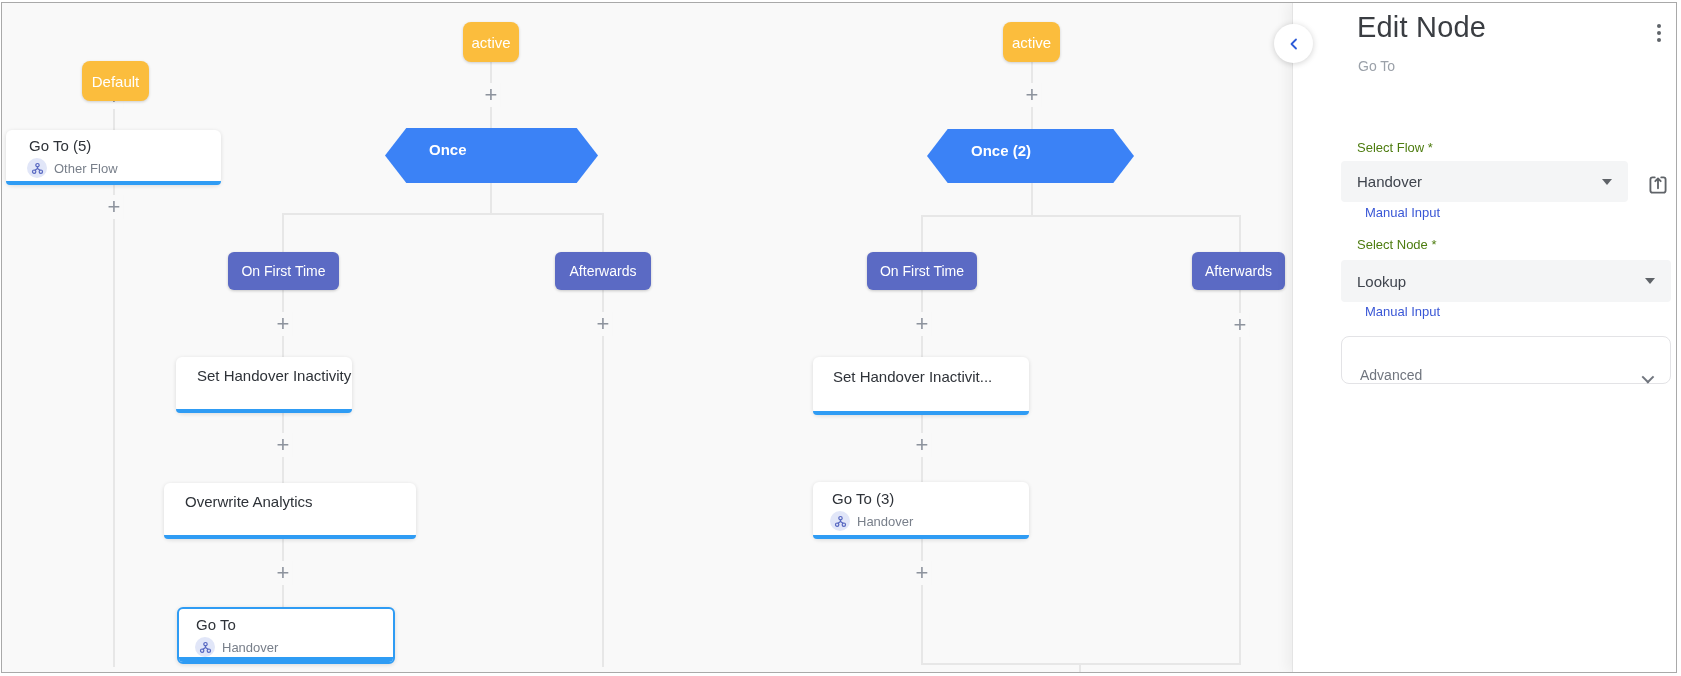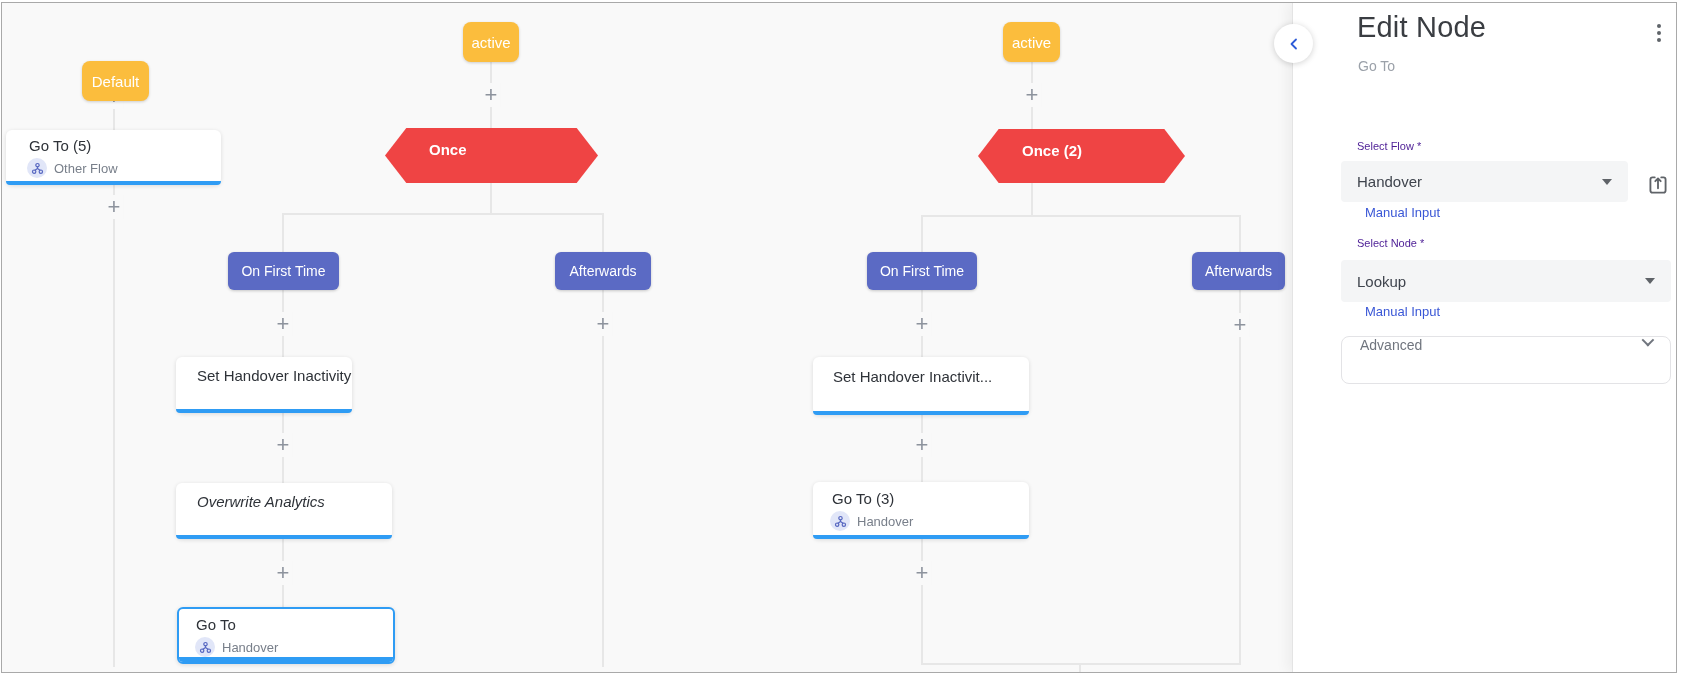--- a/index.html
+++ b/index.html
@@ -17,21 +17,21 @@
   .plus { position:absolute; transform:translate(-50%,-50%); z-index:2; color:#8d939d;
           font-size:22px; font-weight:400; background:#f9f9f9; padding:1px 3px; line-height:1;
           cursor:pointer; user-select:none; }
 
   
   .badge { position:absolute; height:40px; background:#fbbd3d; border-radius:8px; color:#fff;
            font-size:15px; font-weight:500; display:flex; align-items:center; justify-content:center;
            box-shadow:0 1px 3px rgba(0,0,0,.18); z-index:3; }
 
   
-  .hex { position:absolute; background:#ef4444; color:#fff; font-size:15px; font-weight:700;
+  .hex { position:absolute; background:#3b82f6; color:#fff; font-size:15px; font-weight:700;
          clip-path:polygon(0 50%, 10% 0, 90% 0, 100% 50%, 90% 100%, 10% 100%);
          padding:13px 0 0 44px; z-index:3; }
 
   
   .pill { position:absolute; height:38px; background:#5b6ac4; border-radius:6px; color:#fff;
           font-size:14px; font-weight:500; display:flex; align-items:center; justify-content:center;
           box-shadow:0 1px 3px rgba(0,0,0,.2); z-index:3; }
 
   
   .card { position:absolute; background:#fff; border-radius:6px; box-shadow:0 1px 4px rgba(0,0,0,.13);
@@ -50,28 +50,28 @@
   .panel { position:absolute; left:1290px; top:0; width:384px; height:669px; background:#fff;
            border-left:1px solid #e4e4e4; box-shadow:-5px 0 12px rgba(0,0,0,.05); z-index:5; }
   .collapse-btn { position:absolute; left:1272px; top:21px; width:39px; height:39px; border-radius:50%;
                   background:#fff; box-shadow:0 1px 6px rgba(0,0,0,.18); z-index:6; display:flex;
                   align-items:center; justify-content:center; cursor:pointer; }
   .panel-title { position:absolute; left:64px; top:8px; font-size:29px; color:#3a3d42; letter-spacing:.2px; }
   .kebab { position:absolute; left:357px; top:17px; width:18px; height:26px; display:flex; flex-direction:column;
            align-items:center; justify-content:center; gap:3px; cursor:pointer; }
   .kebab i { width:4px; height:4px; border-radius:50%; background:#5f6469; }
   .panel-subtitle { position:absolute; left:65px; top:55px; font-size:14px; color:#9ba1a9; }
-  .field-label { position:absolute; font-size:11px; color:#4c1d95; left:64px; }
+  .field-label { position:absolute; font-size:13px; color:#4d7c0f; left:64px; }
   .select { position:absolute; left:48px; height:41px; background:#f4f5f6; border-radius:4px;
             display:flex; align-items:center; padding:0 16px; font-size:15px; color:#3f444d; cursor:pointer; }
   .select .caret { position:absolute; right:16px; width:0; height:0; border-left:5px solid transparent;
                    border-right:5px solid transparent; border-top:6px solid #5f6368; }
   .manual-link { position:absolute; left:64px; font-size:13px; color:#3a57d6; cursor:pointer;margin-left:8px; }
   .accordion { position:absolute; left:48px; width:330px; background:#fff; border:1px solid #e3e3e6;
-               border-radius:8px; display:flex; align-items:flex-start; padding:0 18px; cursor:pointer; }
+               border-radius:8px; display:flex; align-items:flex-end; padding:0 18px; cursor:pointer; }
   .accordion .acc-label { font-size:14px; color:#70757e; }
   .acc-chevron { position:absolute; right:19px; width:9px; height:9px; border-right:2px solid #70757e;
                  border-bottom:2px solid #70757e; transform:rotate(45deg) translateY(-2px); }
   .open-btn { position:absolute; left:352px; top:169px; width:26px; height:26px; cursor:pointer; }
 </style>
 </head>
 <body>
 
 <div class="window">
   <div class="canvas">
@@ -110,21 +110,21 @@
     <span class="plus" style="left:281px; top:442px;">+</span>
     <span class="plus" style="left:920px; top:442px;">+</span>
     <span class="plus" style="left:281px; top:570px;">+</span>
     <span class="plus" style="left:920px; top:570px;">+</span>
 
     <div class="badge" style="left:80px; top:19px; width:67px;margin-top:39px;">Default</div>
     <div class="badge" style="left:461px; top:19px; width:56px;">active</div>
     <div class="badge" style="left:1001px; top:19px; width:57px;">active</div>
 
     <div class="hex" style="left:383px; top:125px; width:213px; height:55px;">Once</div>
-    <div class="hex" style="left:976px; top:126px; width:207px; height:54px;">Once (2)</div>
+    <div class="hex" style="left:925px; top:126px; width:207px; height:54px;">Once (2)</div>
 
     <div class="pill" style="left:226px; top:249px; width:111px;">On First Time</div>
     <div class="pill" style="left:553px; top:249px; width:96px;">Afterwards</div>
     <div class="pill" style="left:865px; top:249px; width:110px;">On First Time</div>
     <div class="pill" style="left:1190px; top:249px; width:93px;">Afterwards</div>
 
     <div class="card" style="left:4px; top:127px; width:215px; height:55px;">
       <div class="title" style="left:23px; top:7px;">Go To (5)</div>
       <div class="chiprow" style="left:21px; top:28px;align-items:center;">
         <span class="chipicon">
@@ -138,21 +138,21 @@
             </svg>
         </span>
         <span class="chiplabel">Other Flow</span>
       </div>
     </div>
 
     <div class="card" style="left:174px; top:354px; width:176px; height:56px;">
       <div class="title" style="left:21px; top:10px;">Set Handover Inactivity</div>
     </div>
 
-    <div class="card" style="left:174px; top:480px; width:216px; height:56px;font-style:italic;">
+    <div class="card" style="left:162px; top:480px; width:252px; height:56px;">
       <div class="title" style="left:21px; top:10px;">Overwrite Analytics</div>
     </div>
 
     <div class="card selected" style="left:175px; top:604px; width:218px; height:57px;">
       <div class="title" style="left:17px; top:7px;">Go To</div>
       <div class="chiprow" style="left:16px; top:28px;">
         <span class="chipicon">
           <svg width="13" height="13" viewBox="0 0 14 14">
               <g stroke="#5666c0" stroke-width="1.3" fill="none" stroke-linecap="round">
                 <circle cx="7" cy="3.4" r="1.8"></circle>

